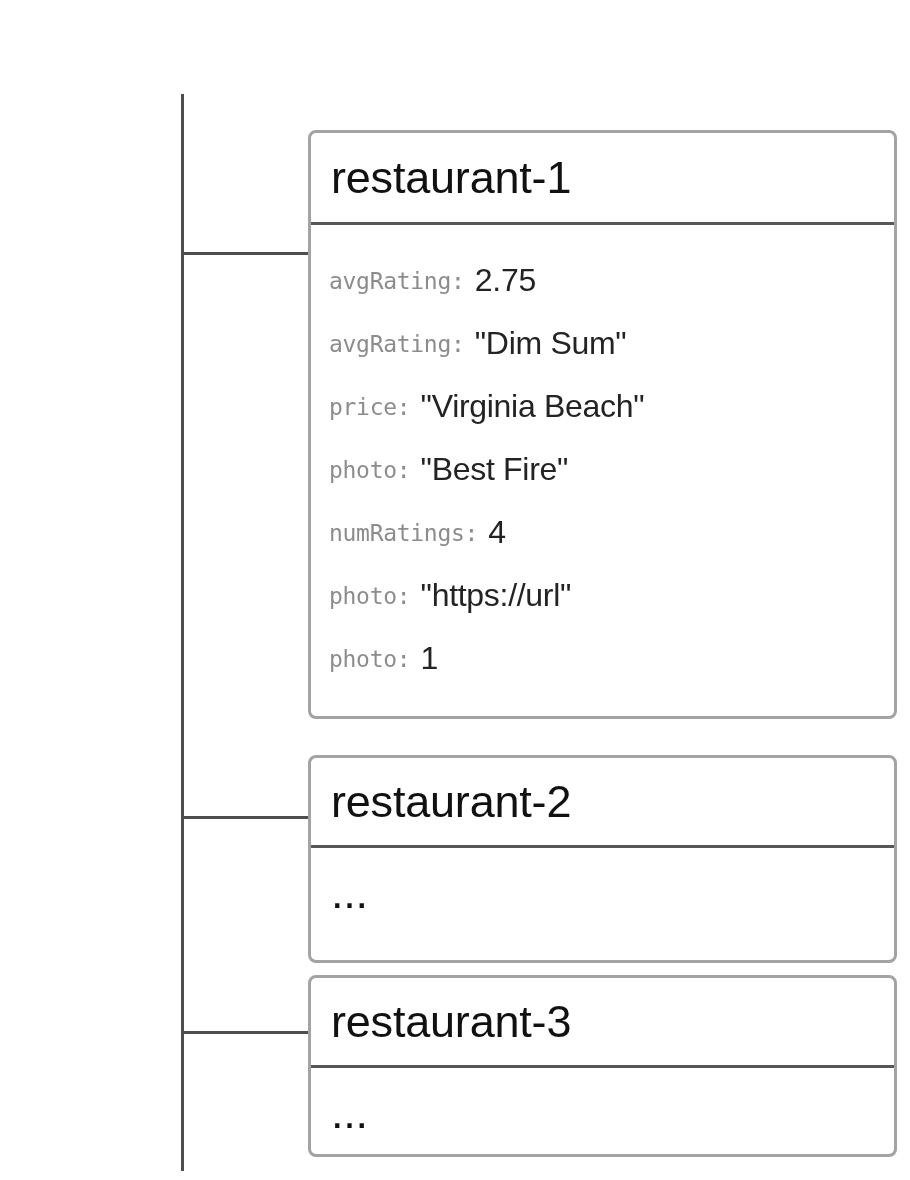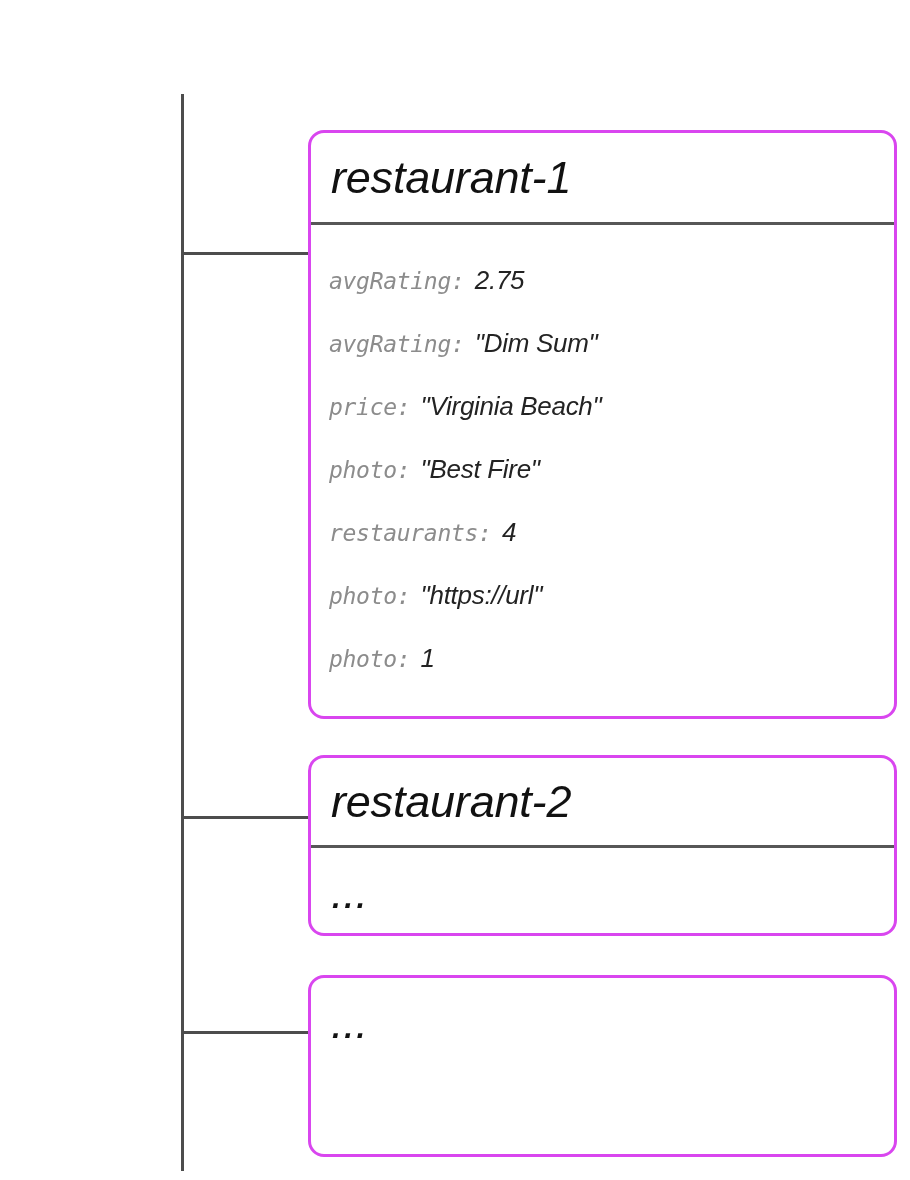--- a/index.html
+++ b/index.html
@@ -63,28 +63,27 @@
     letter-spacing: -0.2px;
     white-space: nowrap;
   }
 
   
   .doc-card {
     position: absolute;
     left: 308px;
     width: 589px;
     box-sizing: border-box;
-    border: 3px solid #d946ef;
-    border-radius: 16px;
+    border: 3px solid #a3a3a3;
+    border-radius: 8px;
     background: #ffffff;
     overflow: hidden;
-    font-style: italic;
   }
   .doc-card.c1 { top: 130px; height: 589px; }
-  .doc-card.c2 { top: 755px; height: 181px; }
+  .doc-card.c2 { top: 755px; height: 208px; }
   .doc-card.c3 { top: 975px; height: 182px; }
 
   .card-header {
     height: 92px;
     box-sizing: border-box;
     border-bottom: 3px solid #575757;
     display: flex;
     align-items: center;
     padding-left: 20px;
   }
@@ -115,21 +114,21 @@
     letter-spacing: -0.3px;
   }
   .field-colon {
     font-family: "DejaVu Sans Mono", monospace;
     font-size: 23px;
     color: #8c8c8c;
     padding-right: 10px;
   }
   .field-value {
     font-family: "Liberation Sans", sans-serif;
-    font-size: 26px;
+    font-size: 32px;
     color: #232323;
     letter-spacing: -0.3px;
   }
 
   .ellipsis-body {
     display: flex;
     align-items: center;
     height: 88px;
     padding-left: 20px;
   }
@@ -175,21 +174,21 @@
         <span class="field-value">"Virginia Beach"</span>
       </div>
 
       <div class="field-row">
         <span class="field-key">photo</span>
         <span class="field-colon">:</span>
         <span class="field-value">"Best Fire"</span>
       </div>
 
       <div class="field-row">
-        <span class="field-key">restaurants</span>
+        <span class="field-key">numRatings</span>
         <span class="field-colon">:</span>
         <span class="field-value">4</span>
       </div>
 
       <div class="field-row">
         <span class="field-key">photo</span>
         <span class="field-colon">:</span>
         <span class="field-value">"https://url"</span>
       </div>
 
@@ -205,18 +204,21 @@
   <div class="doc-card c2">
     <div class="card-header">
       <span class="card-title">restaurant-2</span>
     </div>
     <div class="ellipsis-body">
       <span class="ellipsis-text">...</span>
     </div>
   </div>
 
   <div class="doc-card c3">
+    <div class="card-header">
+      <span class="card-title">restaurant-3</span>
+    </div>
     <div class="ellipsis-body">
       <span class="ellipsis-text">...</span>
     </div>
   </div>
 
 </div>
 
 </body></html>

